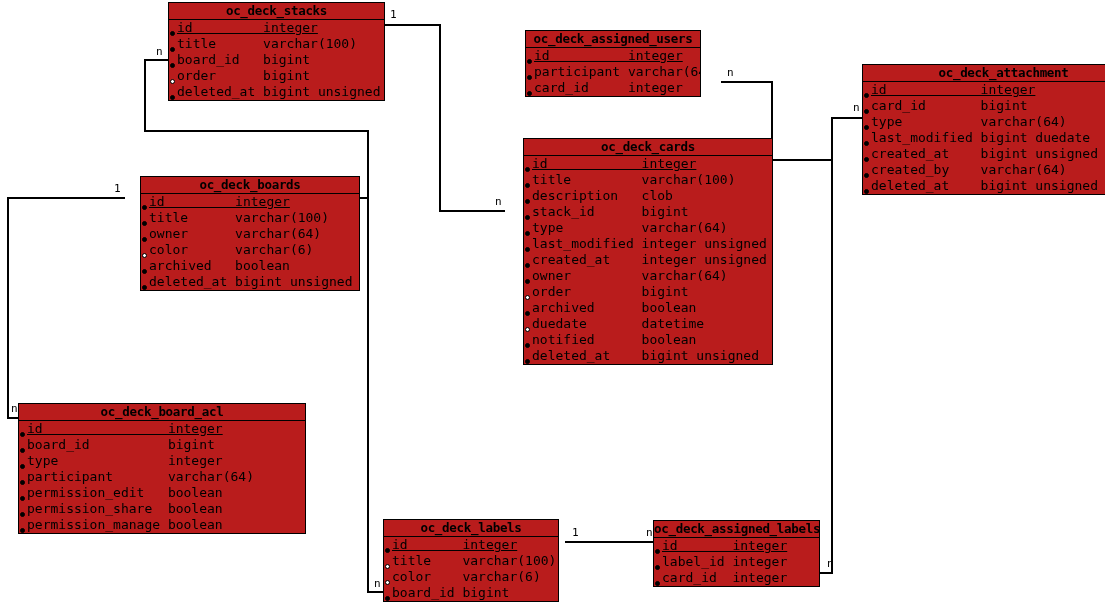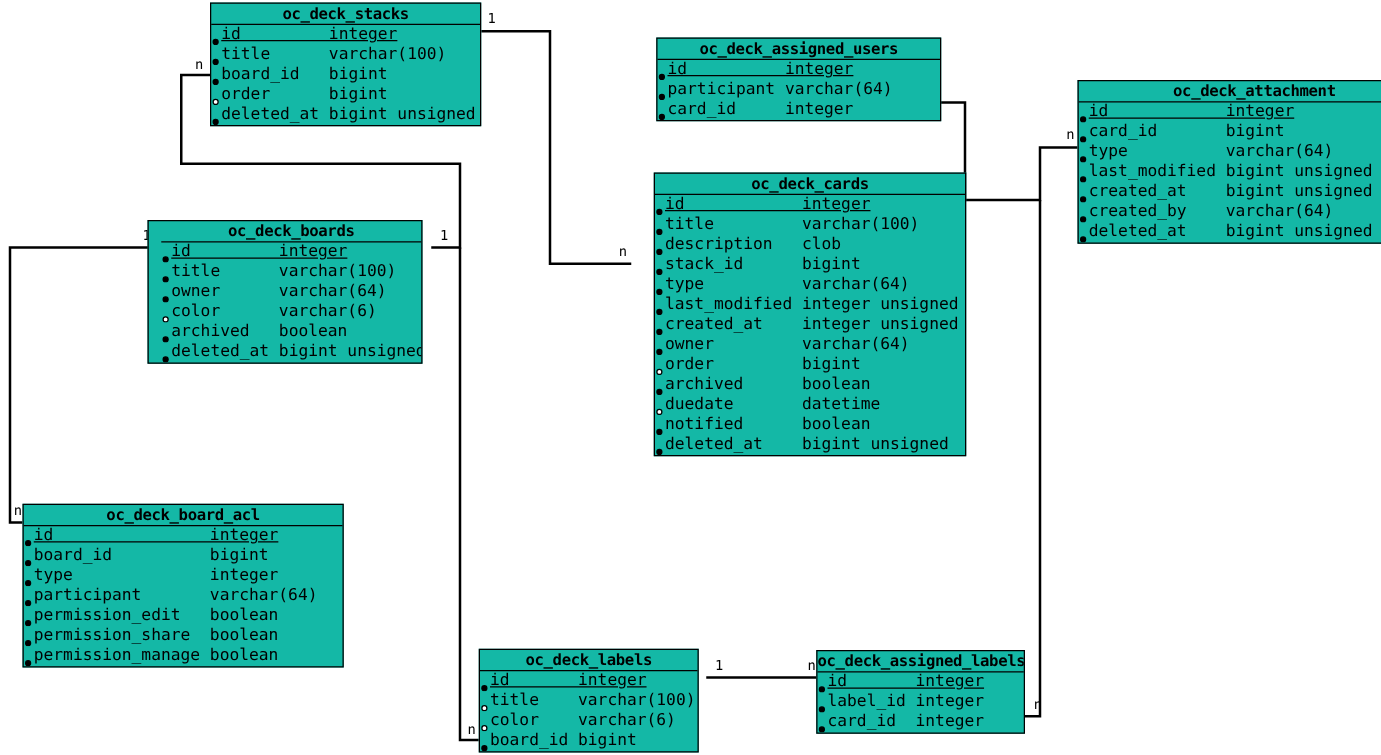--- a/index.html
+++ b/index.html
@@ -1,21 +1,21 @@
 <!DOCTYPE html>
 <html><head>
 <meta charset="utf-8">
 <title>Deck Database Schema</title>
 <style>
   html,body{margin:0;padding:0;background:#ffffff;}
   #canvas{position:relative;width:1105px;height:604px;overflow:hidden;
           font-family:"DejaVu Sans Mono",monospace;background:#ffffff;}
   #wires{position:absolute;left:0;top:0;}
   #wires text{font-family:"DejaVu Sans Mono",monospace;font-size:11px;fill:#000;}
-  .table{position:absolute;background:#14b8a6;border:1px solid #000;box-sizing:border-box;}
+  .table{position:absolute;background:#b91c1c;border:1px solid #000;box-sizing:border-box;}
   .table-title{font-weight:bold;font-size:12.5px;letter-spacing:-0.3px;text-align:center;
                border-bottom:1px solid #000;height:16px;line-height:16px;
                white-space:nowrap;overflow:hidden;}
   .field{height:16px;line-height:16px;font-size:13px;display:flex;align-items:flex-end;
          padding-left:1px;white-space:pre;overflow:hidden;}
   .dot{flex:0 0 auto;width:5px;height:5px;border-radius:50%;border:1px solid #000;
        margin-right:2px;box-sizing:border-box;}
   .dot.filled{background:#000;}
   .dot.open{background:#fff;}
   .ftext{white-space:pre;}
@@ -49,37 +49,37 @@
       <text x="646" y="536">n</text>
     </svg>
 <div class="table" style="left: 168px; top: 2px; width: 217px;">
       <div class="table-title">oc_deck_stacks</div>
       <div class="field pk"><span class="dot filled"></span><span class="ftext">id         integer</span></div>
       <div class="field"><span class="dot filled"></span><span class="ftext">title      varchar(100)</span></div>
       <div class="field"><span class="dot filled"></span><span class="ftext">board_id   bigint</span></div>
       <div class="field"><span class="dot open"></span><span class="ftext">order      bigint</span></div>
       <div class="field"><span class="dot filled"></span><span class="ftext">deleted_at bigint unsigned</span></div>
     </div>
-    <div class="table" style="left: 525px; top: 30px; width: 228px;">
+    <div class="table" style="left: 525px; top: 30px; width: 176px;">
       <div class="table-title">oc_deck_assigned_users</div>
       <div class="field pk"><span class="dot filled"></span><span class="ftext">id          integer</span></div>
       <div class="field"><span class="dot filled"></span><span class="ftext">participant varchar(64)</span></div>
       <div class="field"><span class="dot filled"></span><span class="ftext">card_id     integer</span></div>
     </div>
     <div class="table" style="left: 862px; top: 64px; width: 283px;">
       <div class="table-title">oc_deck_attachment</div>
       <div class="field pk"><span class="dot filled"></span><span class="ftext">id            integer</span></div>
       <div class="field"><span class="dot filled"></span><span class="ftext">card_id       bigint</span></div>
       <div class="field"><span class="dot filled"></span><span class="ftext">type          varchar(64)</span></div>
-      <div class="field"><span class="dot filled"></span><span class="ftext">last_modified bigint unsigned</span></div>
+      <div class="field"><span class="dot filled"></span><span class="ftext">last_modified bigint duedate</span></div>
       <div class="field"><span class="dot filled"></span><span class="ftext">created_at    bigint unsigned</span></div>
       <div class="field"><span class="dot filled"></span><span class="ftext">created_by    varchar(64)</span></div>
       <div class="field"><span class="dot filled"></span><span class="ftext">deleted_at    bigint unsigned</span></div>
     </div>
-    <div class="table" style="left: 118px; top: 176px; width: 220px; padding-left: 10px;">
+    <div class="table" style="left: 140px; top: 176px; width: 220px;">
       <div class="table-title">oc_deck_boards</div>
       <div class="field pk"><span class="dot filled"></span><span class="ftext">id         integer</span></div>
       <div class="field"><span class="dot filled"></span><span class="ftext">title      varchar(100)</span></div>
       <div class="field"><span class="dot filled"></span><span class="ftext">owner      varchar(64)</span></div>
       <div class="field"><span class="dot open"></span><span class="ftext">color      varchar(6)</span></div>
       <div class="field"><span class="dot filled"></span><span class="ftext">archived   boolean</span></div>
       <div class="field"><span class="dot filled"></span><span class="ftext">deleted_at bigint unsigned</span></div>
     </div>
     <div class="table" style="left: 523px; top: 138px; width: 250px;">
       <div class="table-title">oc_deck_cards</div>
@@ -90,21 +90,21 @@
       <div class="field"><span class="dot filled"></span><span class="ftext">type          varchar(64)</span></div>
       <div class="field"><span class="dot filled"></span><span class="ftext">last_modified integer unsigned</span></div>
       <div class="field"><span class="dot filled"></span><span class="ftext">created_at    integer unsigned</span></div>
       <div class="field"><span class="dot filled"></span><span class="ftext">owner         varchar(64)</span></div>
       <div class="field"><span class="dot open"></span><span class="ftext">order         bigint</span></div>
       <div class="field"><span class="dot filled"></span><span class="ftext">archived      boolean</span></div>
       <div class="field"><span class="dot open"></span><span class="ftext">duedate       datetime</span></div>
       <div class="field"><span class="dot filled"></span><span class="ftext">notified      boolean</span></div>
       <div class="field"><span class="dot filled"></span><span class="ftext">deleted_at    bigint unsigned</span></div>
     </div>
-    <div class="table" style="left: 18px; top: 403px; width: 257px;">
+    <div class="table" style="left: 18px; top: 403px; width: 288px;">
       <div class="table-title">oc_deck_board_acl</div>
       <div class="field pk"><span class="dot filled"></span><span class="ftext">id                integer</span></div>
       <div class="field"><span class="dot filled"></span><span class="ftext">board_id          bigint</span></div>
       <div class="field"><span class="dot filled"></span><span class="ftext">type              integer</span></div>
       <div class="field"><span class="dot filled"></span><span class="ftext">participant       varchar(64)</span></div>
       <div class="field"><span class="dot filled"></span><span class="ftext">permission_edit   boolean</span></div>
       <div class="field"><span class="dot filled"></span><span class="ftext">permission_share  boolean</span></div>
       <div class="field"><span class="dot filled"></span><span class="ftext">permission_manage boolean</span></div>
     </div>
     <div class="table" style="left: 383px; top: 519px; width: 176px;">

